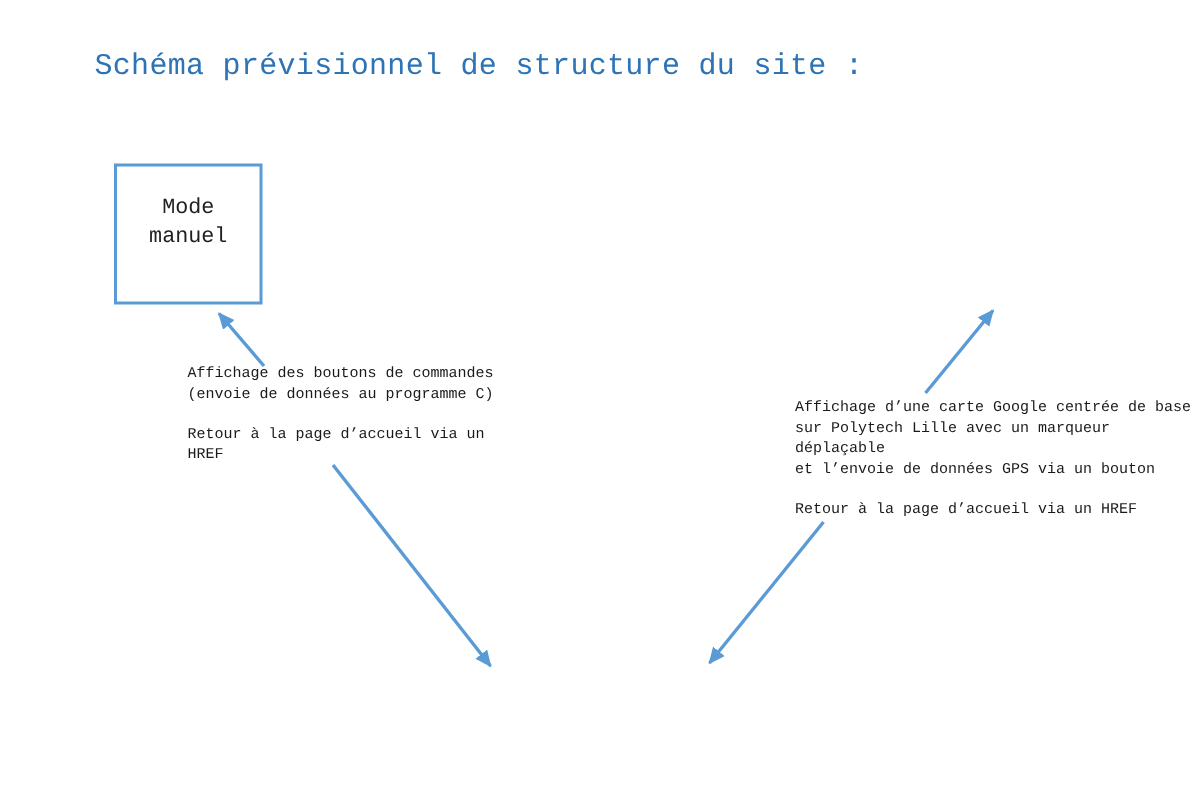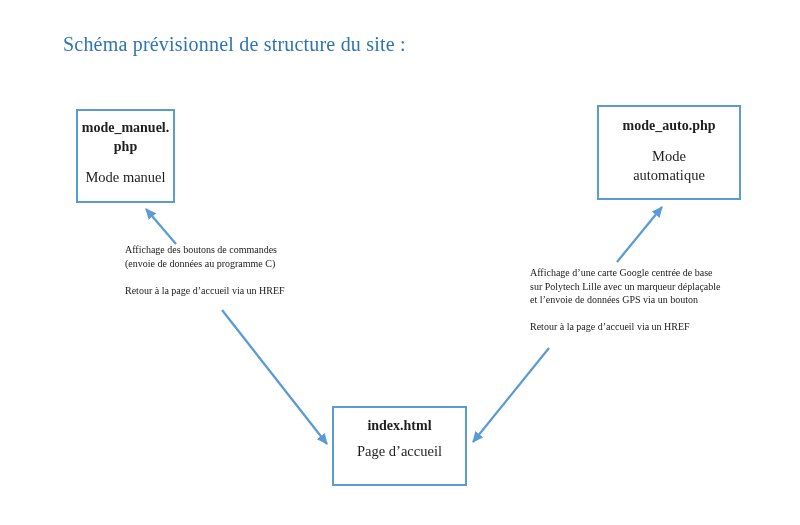--- a/index.html
+++ b/index.html
@@ -7,21 +7,21 @@
     --accent-shape: #5B9BD5;
     --text-color: #1f1f1f;
   }
   * { margin: 0; padding: 0; box-sizing: border-box; }
   html, body { background: #ffffff; }
   .page {
     position: relative;
     width: 800px;
     height: 525px;
     background: #ffffff;
-    font-family: Liberation Serif, serif;
+    font-family: Liberation Mono, monospace;
     color: var(--text-color);
     overflow: hidden;
     border-radius: 12px;
   }
   .title {
     position: absolute;
     left: 63px;
     top: 33px;
     font-size: 20px;
     font-weight: 400;
@@ -79,33 +79,24 @@
         <path d="M0,0 L11,5 L0,10 Z" fill="#5B9BD5"></path>
       </marker>
     </defs>
     <line x1="176" y1="244" x2="146" y2="209" stroke="#5B9BD5" stroke-width="2.25" marker-end="url(#ah)"></line>
     <line x1="222" y1="310" x2="327" y2="444" stroke="#5B9BD5" stroke-width="2.25" marker-end="url(#ah)"></line>
     <line x1="617" y1="262" x2="662" y2="207" stroke="#5B9BD5" stroke-width="2.25" marker-end="url(#ah)"></line>
     <line x1="549" y1="348" x2="473" y2="442" stroke="#5B9BD5" stroke-width="2.25" marker-end="url(#ah)"></line>
   </svg>
 
   <div class="node node-manuel">
-    <div class="node-file">mode_manuel.php</div>
     <div class="node-label">Mode manuel</div>
   </div>
 
-  <div class="node node-auto">
-    <div class="node-file">mode_auto.php</div>
-    <div class="node-label">Mode automatique</div>
-  </div>
 
-  <div class="node node-index">
-    <div class="node-file">index.html</div>
-    <div class="node-label">Page d’accueil</div>
-  </div>
 
   <div class="note note-left">Affichage des boutons de commandes
 (envoie de données au programme C)
 
 Retour à la page d’accueil via un HREF</div>
   <div class="note note-right">Affichage d’une carte Google centrée de base
 sur Polytech Lille avec un marqueur déplaçable
 et l’envoie de données GPS via un bouton
 
 Retour à la page d’accueil via un HREF</div>

